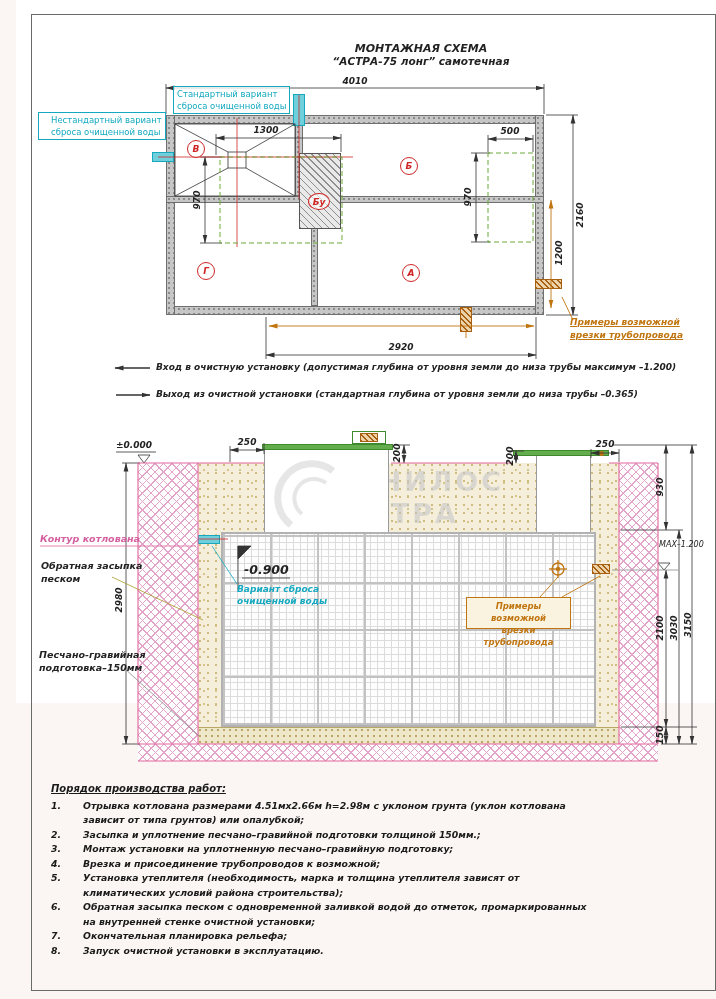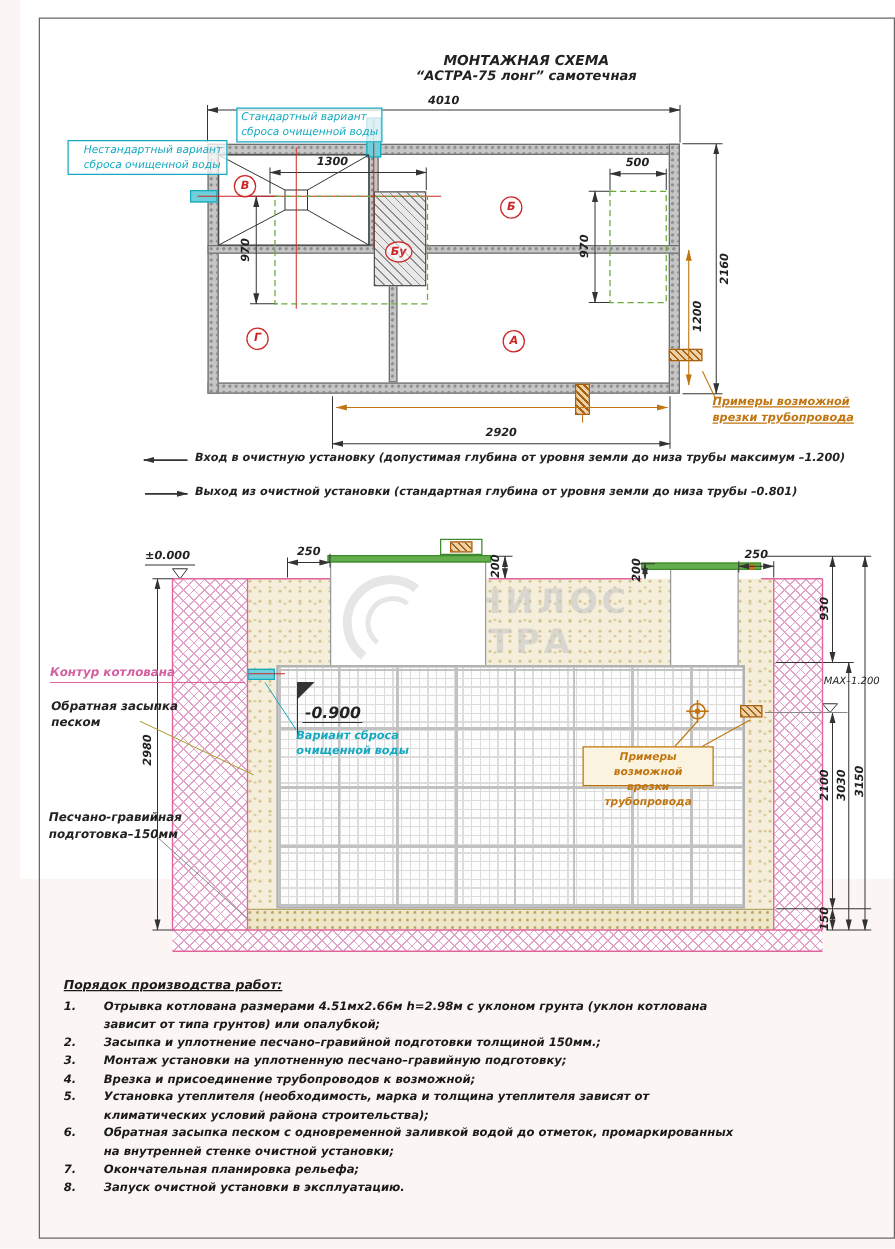--- a/index.html
+++ b/index.html
@@ -32,22 +32,22 @@
           repeating-linear-gradient(0deg,#dcdcdc 0 1px,transparent 1px 7px),
           repeating-linear-gradient(90deg,#dcdcdc 0 1px,transparent 1px 7px);}
   .neck{position:absolute;background:#ffffff;border-left:1px solid #9a9a9a;border-right:1px solid #9a9a9a;box-sizing:border-box;}
   .lid{position:absolute;background:#63ad4c;border:1px solid #3f8a2e;box-sizing:border-box;}
   .cyanpipe{position:absolute;background:#6fd0dc;border:1px solid #16a8bc;box-sizing:border-box;}
   
   .t{position:absolute;font-style:italic;color:#222;white-space:nowrap;}
   .dim{position:absolute;font-style:italic;color:#222;font-size:9px;font-weight:bold;transform:translate(-50%,-50%);white-space:nowrap;}
   .rot{position:absolute;font-style:italic;color:#222;font-size:9px;font-weight:bold;transform:translate(-50%,-50%) rotate(-90deg);white-space:nowrap;}
   .cyan{color:#14a9c0;}
-  .cyanbox{position:absolute;border:1px solid #14a9c0;color:#14a9c0;font-style:italic;font-size:8.5px;
-           line-height:12px;padding:1px 3px;background:rgba(255,255,255,.75);white-space:nowrap;margin-left:16px;}
+  .cyanbox{position:absolute;border:1px solid #14a9c0;color:#14a9c0;font-size:8.5px;
+           line-height:12px;padding:1px 3px;background:rgba(255,255,255,.75);white-space:nowrap;}
   .redcirc{position:absolute;border:1.2px solid #cf2626;border-radius:50%;color:#cf2626;
            font-style:italic;font-weight:bold;font-size:9px;display:flex;align-items:center;justify-content:center;background:rgba(255,255,255,.6);}
   .orangetxt{color:#c07510;font-style:italic;font-weight:bold;}
   .pinktxt{color:#d460a0;}
   .legend{position:absolute;left:578px;top:106px;width:124px;font-style:italic;font-size:9px;line-height:13.2px;color:#222;font-weight:bold;}
   .legend .lt{text-decoration:underline;font-size:9.5px;margin-bottom:1px;}
   .swatch{display:inline-block;width:11px;height:11px;border:1px dashed #6aaa3a;vertical-align:middle;margin-right:3px;background:#fdfff6;}
   .note{position:absolute;font-style:italic;font-size:9px;font-weight:bold;color:#222;white-space:nowrap;}
   .worklist{position:absolute;left:35px;top:782px;width:548px;font-style:italic;font-size:9.3px;line-height:14.5px;color:#1a1a1a;font-weight:bold;}
   .worklist .wt{text-decoration:underline;font-size:10px;margin-bottom:2px;}
@@ -262,21 +262,21 @@
   <div class="redcirc" style="left:292px;top:193px;width:20px;height:15px;">
       <span>Бу</span>
     </div>
   <div class="t orangetxt" style="left:554px;top:316px;font-size:9px;line-height:13px;">
     <div style="text-decoration:underline;">Примеры возможной</div>
     <div style="text-decoration:underline;">врезки трубопровода</div>
   </div>
 
 
   <div class="note" style="left:140px;top:362px;">Вход в очистную установку (допустимая глубина от уровня земли до низа трубы максимум –1.200)</div>
-  <div class="note" style="left:140px;top:389px;">Выход из очистной установки (стандартная глубина от уровня земли до низа трубы –0.801)</div>
+  <div class="note" style="left:140px;top:389px;">Выход из очистной установки (стандартная глубина от уровня земли до низа трубы –0.365)</div>
 
   <div class="t" style="left:100px;top:440px;font-size:9px;font-weight:bold;">±0.000</div>
   <div class="t pinktxt" style="left:24px;top:533px;font-size:9.5px;font-weight:bold;">Контур котлована</div>
   <div class="t" style="left:25px;top:559px;font-size:9.5px;font-weight:bold;line-height:13px;">
     <div>Обратная засыпка</div>
     <div>песком</div>
   </div>
   <div class="t" style="left:23px;top:648px;font-size:9.5px;font-weight:bold;line-height:13px;">
     <div>Песчано-гравийная</div>
     <div>подготовка–150мм</div>

